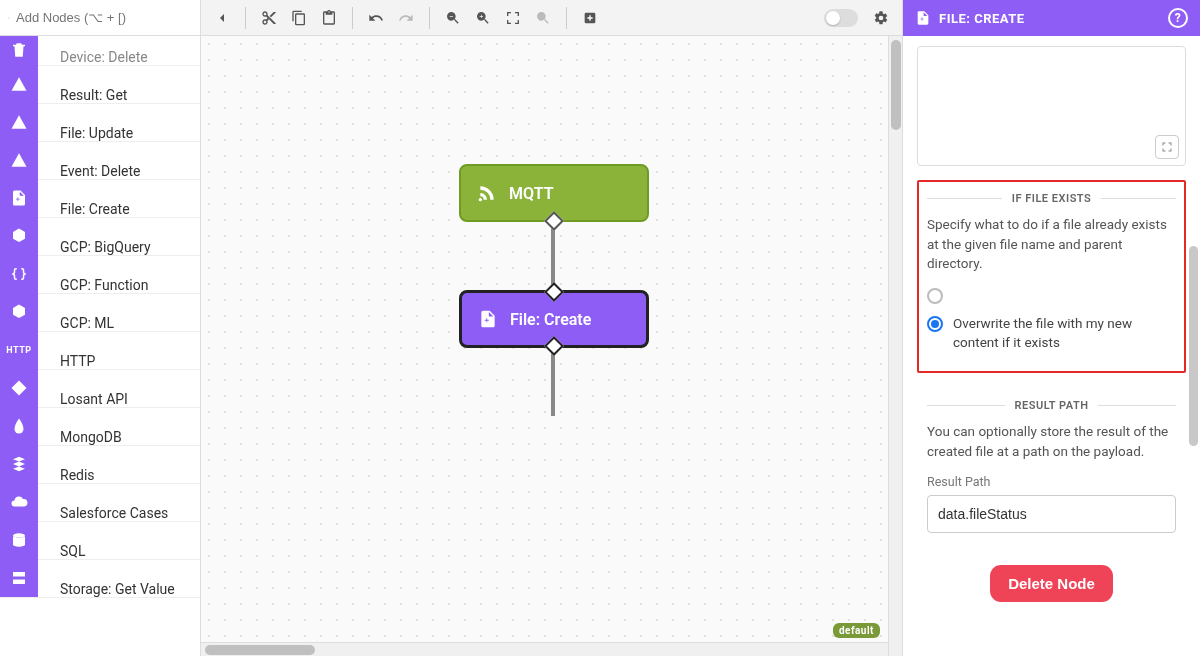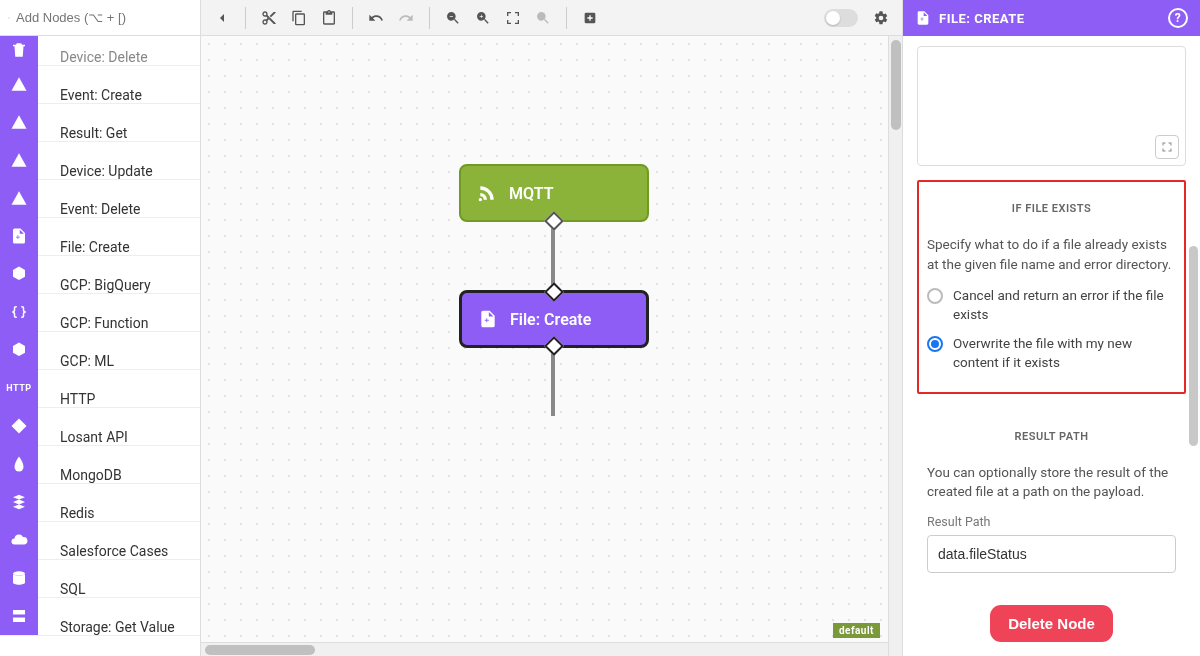--- a/index.html
+++ b/index.html
@@ -28,21 +28,21 @@
   .toolbar .spacer { flex: 1; }
   .toggle { width: 34px; height: 18px; border-radius: 9px; background: #ddd; position: relative; cursor:pointer; }
   .toggle::after { content:""; position:absolute; width:14px; height:14px; border-radius:50%; background:#fff; top:2px; left:2px; box-shadow:0 1px 2px rgba(0,0,0,0.2); }
   .gear { margin-left:6px; }
 
   .canvas-wrap { flex: 1; position: relative; background-color: #fafafa; background-image: radial-gradient(#e0e0e0 1px, transparent 1px); background-size: 16px 16px; }
   .vscroll { position:absolute; top:0; right:0; width:14px; height:100%; background:#f0f0f0; border-left:1px solid #ddd; }
   .vscroll .thumb { position:absolute; left:2px; width:10px; background:#c0c0c0; border-radius:5px; top:4px; height:90px; }
   .hscroll { position:absolute; left:0; bottom:0; height:14px; right:14px; background:#f0f0f0; border-top:1px solid #ddd; }
   .hscroll .thumb { position:absolute; top:2px; height:10px; background:#c0c0c0; border-radius:5px; left:4px; width:110px; }
-  .badge-default { position:absolute; right:22px; bottom:18px; background:#7a9a3a; color:#fff; font-size:10px; font-weight:700; padding:2px 6px; border-radius:0; letter-spacing:0.5px; }
+  .badge-default { position:absolute; right:22px; bottom:18px; background:#7a9a3a; color:#fff; font-size:10px; font-weight:700; padding:2px 6px; border-radius:6px; letter-spacing:0.5px; }
 
   .flow-node { position:absolute; width:190px; height:58px; border-radius:8px; display:flex; align-items:center; padding:4px 16px; gap:12px; color:#fff; font-weight:600; font-size:16px; }
   .flow-node svg { width:20px; height:20px; fill:#fff; }
   .n-mqtt { background:#8bb33a; border:2px solid #6f9a23; top:128px; left:258px; }
   .n-file { background:#8e5df6; border:3px solid #222; top:254px; left:258px; }
   .n-debug { background:#f29b38; border:2px solid #d97f1c; top:376px; left:258px; }
   .port { position:absolute; width:14px; height:14px; background:#fff; border:2px solid #555; transform:rotate(45deg); left:calc(50% - 7px); }
   .port.bot { bottom:-8px; }
   .port.top { top:-8px; }
   .port.sel { border-color:#222; }
@@ -59,21 +59,21 @@
   .panel-body { flex:1; overflow-y:auto; padding:10px 14px 16px; position:relative; }
   .panel-scroll { position:absolute; right:0; top:0; bottom:0; width:13px; background:transparent; }
   .panel-scroll .thumb { position:absolute; right:2px; width:9px; background:#c8c8c8; border-radius:5px; top:210px; height:200px; }
 
   .box-top { height:120px; border:1px solid #ddd; border-radius:4px; position:relative; margin-bottom:14px; background:#fff; }
   .box-top .exp { position:absolute; right:6px; bottom:6px; width:24px; height:24px; border:1px solid #ccc; border-radius:4px; display:flex; align-items:center; justify-content:center; cursor:pointer; }
   .box-top .exp svg { width:12px; height:12px; fill:#888; }
 
   .section { border:2px solid transparent; padding:10px 8px; border-radius:2px; margin-bottom:14px; }
   .section.hl { border-color:#e42828; }
-  .sec-title { display:flex; align-items:center; gap:10px; margin-bottom:10px;flex-direction:column; }
+  .sec-title { display:flex; align-items:center; gap:10px; margin-bottom:10px; }
   .sec-title .line { flex:1; height:1px; background:#ddd; }
   .sec-title .t { font-size:11px; font-weight:600; color:#666; letter-spacing:0.5px; }
   .sec-desc { font-size:13.5px; color:#555; line-height:1.45; margin-bottom:12px; }
   .radio-row { display:flex; gap:10px; align-items:flex-start; margin-bottom:10px; cursor:pointer; }
   .radio { width:16px; height:16px; border-radius:50%; border:2px solid #bbb; margin-top:2px; flex-shrink:0; position:relative; }
   .radio.on { border-color:#1976f2; }
   .radio.on::after { content:""; position:absolute; inset:2px; background:#1976f2; border-radius:50%; }
   .radio-label { font-size:13.5px; color:#444; line-height:1.4; }
 
   .field-label { font-size:12.5px; color:#777; margin-bottom:6px; }
@@ -100,37 +100,29 @@
             </svg>
           </div>
           <div class="node-label" style="color: rgb(136, 136, 136);">Device: Delete</div>
         </div>
         <div class="node-item">
           <div class="node-icon">
             <svg viewBox="0 0 24 24">
               <path d="M12 3l10 18H2L12 3z"></path>
             </svg>
           </div>
-          <div class="node-label">Event: Create</div>
+          <div class="node-label">Result: Get</div>
         </div>
         <div class="node-item">
           <div class="node-icon">
             <svg viewBox="0 0 24 24">
               <path d="M12 3l10 18H2L12 3z"></path>
             </svg>
           </div>
-          <div class="node-label">Result: Get</div>
-        </div>
-        <div class="node-item">
-          <div class="node-icon">
-            <svg viewBox="0 0 24 24">
-              <path d="M12 3l10 18H2L12 3z"></path>
-            </svg>
-          </div>
-          <div class="node-label">Device: Update</div>
+          <div class="node-label">File: Update</div>
         </div>
         <div class="node-item">
           <div class="node-icon">
             <svg viewBox="0 0 24 24">
               <path d="M12 3l10 18H2L12 3z"></path>
             </svg>
           </div>
           <div class="node-label">Event: Delete</div>
         </div>
         <div class="node-item">
@@ -343,24 +335,23 @@
             </svg>
           </div>
       </div>
 
       <div class="section hl">
         <div class="sec-title">
             <div class="line"></div>
             <div class="t">IF FILE EXISTS</div>
             <div class="line"></div>
           </div>
-        <div class="sec-desc">Specify what to do if a file already exists at the given file name and error directory.</div>
+        <div class="sec-desc">Specify what to do if a file already exists at the given file name and parent directory.</div>
         <div class="radio-row">
           <div class="radio"></div>
-          <div class="radio-label">Cancel and return an error if the file exists</div>
         </div>
         <div class="radio-row">
           <div class="radio on"></div>
           <div class="radio-label">Overwrite the file with my new content if it exists</div>
         </div>
       </div>
 
       <div class="section">
         <div class="sec-title">
             <div class="line"></div>

